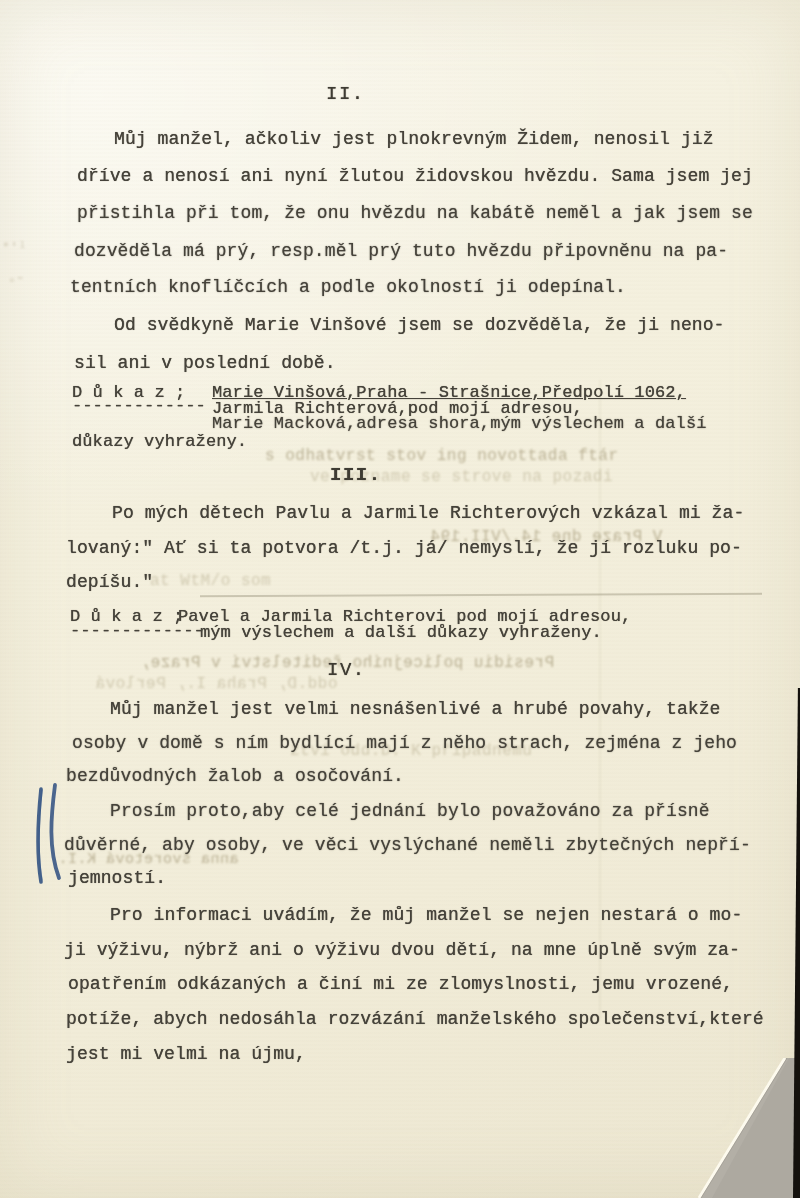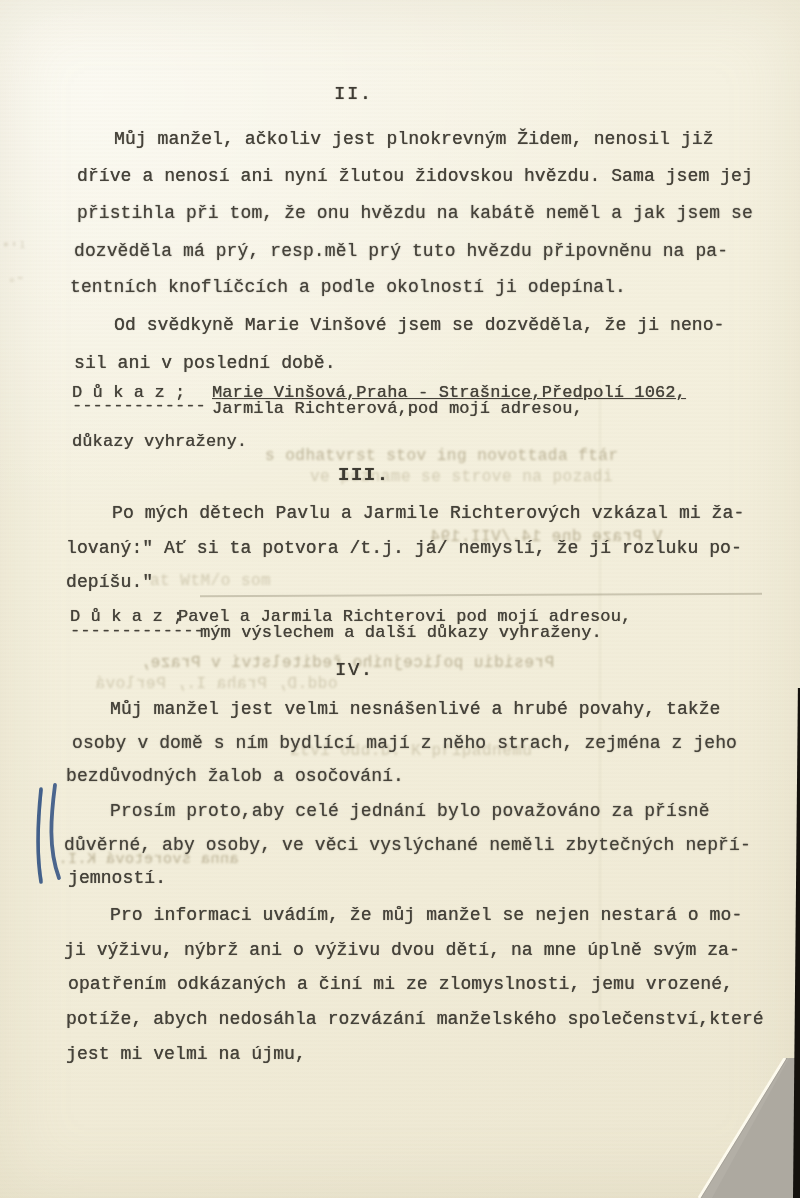--- a/index.html
+++ b/index.html
@@ -12,21 +12,21 @@
     box-shadow: inset 0 0 70px rgba(188,176,142,0.22);
     font-family:"Liberation Mono","DejaVu Sans Mono",monospace;
   }
   .tl{
     position:absolute;white-space:pre;
     font-size:18px;line-height:24px;color:#45423a;
     text-shadow:0 0 0.7px rgba(66,62,52,0.85), 0.4px 0.4px 0 rgba(66,62,52,0.25);
     letter-spacing:0.1px;
   }
   .h{font-size:19px;letter-spacing:1.5px;color:#3e3b33;
-     text-shadow:0 0 0.9px rgba(60,56,46,0.9);margin-left:8px;}
+     text-shadow:0 0 0.9px rgba(60,56,46,0.9);}
   .d{font-size:17px;}
   .smudge{filter:blur(0.25px);text-shadow:0 0 1.2px rgba(66,62,52,0.8);}
   .ghost{
     position:absolute;white-space:pre;font-size:16px;color:rgba(142,130,92,0.55);
     filter:blur(0.9px);letter-spacing:0.5px;
   }
   .mir{transform:scaleX(-1);}
   .faint{color:rgba(150,138,100,0.35);}
   .crease{
     position:absolute;height:2px;background:rgba(96,88,66,0.28);
@@ -70,20 +70,21 @@
   <div class="tl smudge" style="left:74px;top:239px;">dozvěděla má prý, resp.měl prý tuto hvězdu připovněnu na pa-</div>
   <div class="tl smudge" style="left:70px;top:275px;">tentních knoflíčcích a podle okolností ji odepínal.</div>
 
   <div class="tl" style="left:114px;top:313px;">Od svědkyně Marie Vinšové jsem se dozvěděla, že ji neno-</div>
   <div class="tl" style="left:74px;top:351px;">sil ani v poslední době.</div>
 
   <div class="tl d" style="left:72px;top:381px;">D ů k a z ;</div>
   <div class="tl d" style="left:212px;top:381px;text-decoration:underline;">Marie Vinšová,Praha - Strašnice,Předpolí 1062,</div>
   <div class="tl d" style="left:72px;top:394px;">-------------</div>
   <div class="tl d" style="left:212px;top:397px;">Jarmila Richterová,pod mojí adresou,</div>
+  <div class="tl d smudge" style="left:212px;top:412px;">Marie Macková,adresa shora,mým výslechem a další</div>
   <div class="tl d" style="left:72px;top:430px;text-align:center;">důkazy vyhraženy.</div>
 
   <div class="tl h" style="left:330px;top:463px;font-weight:bold;">III.</div>
 
   <div class="tl" style="left:112px;top:501px;">Po mých dětech Pavlu a Jarmile Richterových vzkázal mi ža-</div>
   <div class="tl" style="left:66px;top:536px;">lovaný:" Ať si ta potvora /t.j. já/ nemyslí, že jí rozluku po-</div>
   <div class="tl" style="left:66px;top:570px;">depíšu."</div>
 
   <div class="tl d" style="left:70px;top:605px;">D ů k a z ;</div>
   <div class="tl d" style="left:178px;top:605px;">Pavel a Jarmila Richterovi pod mojí adresou,</div>

